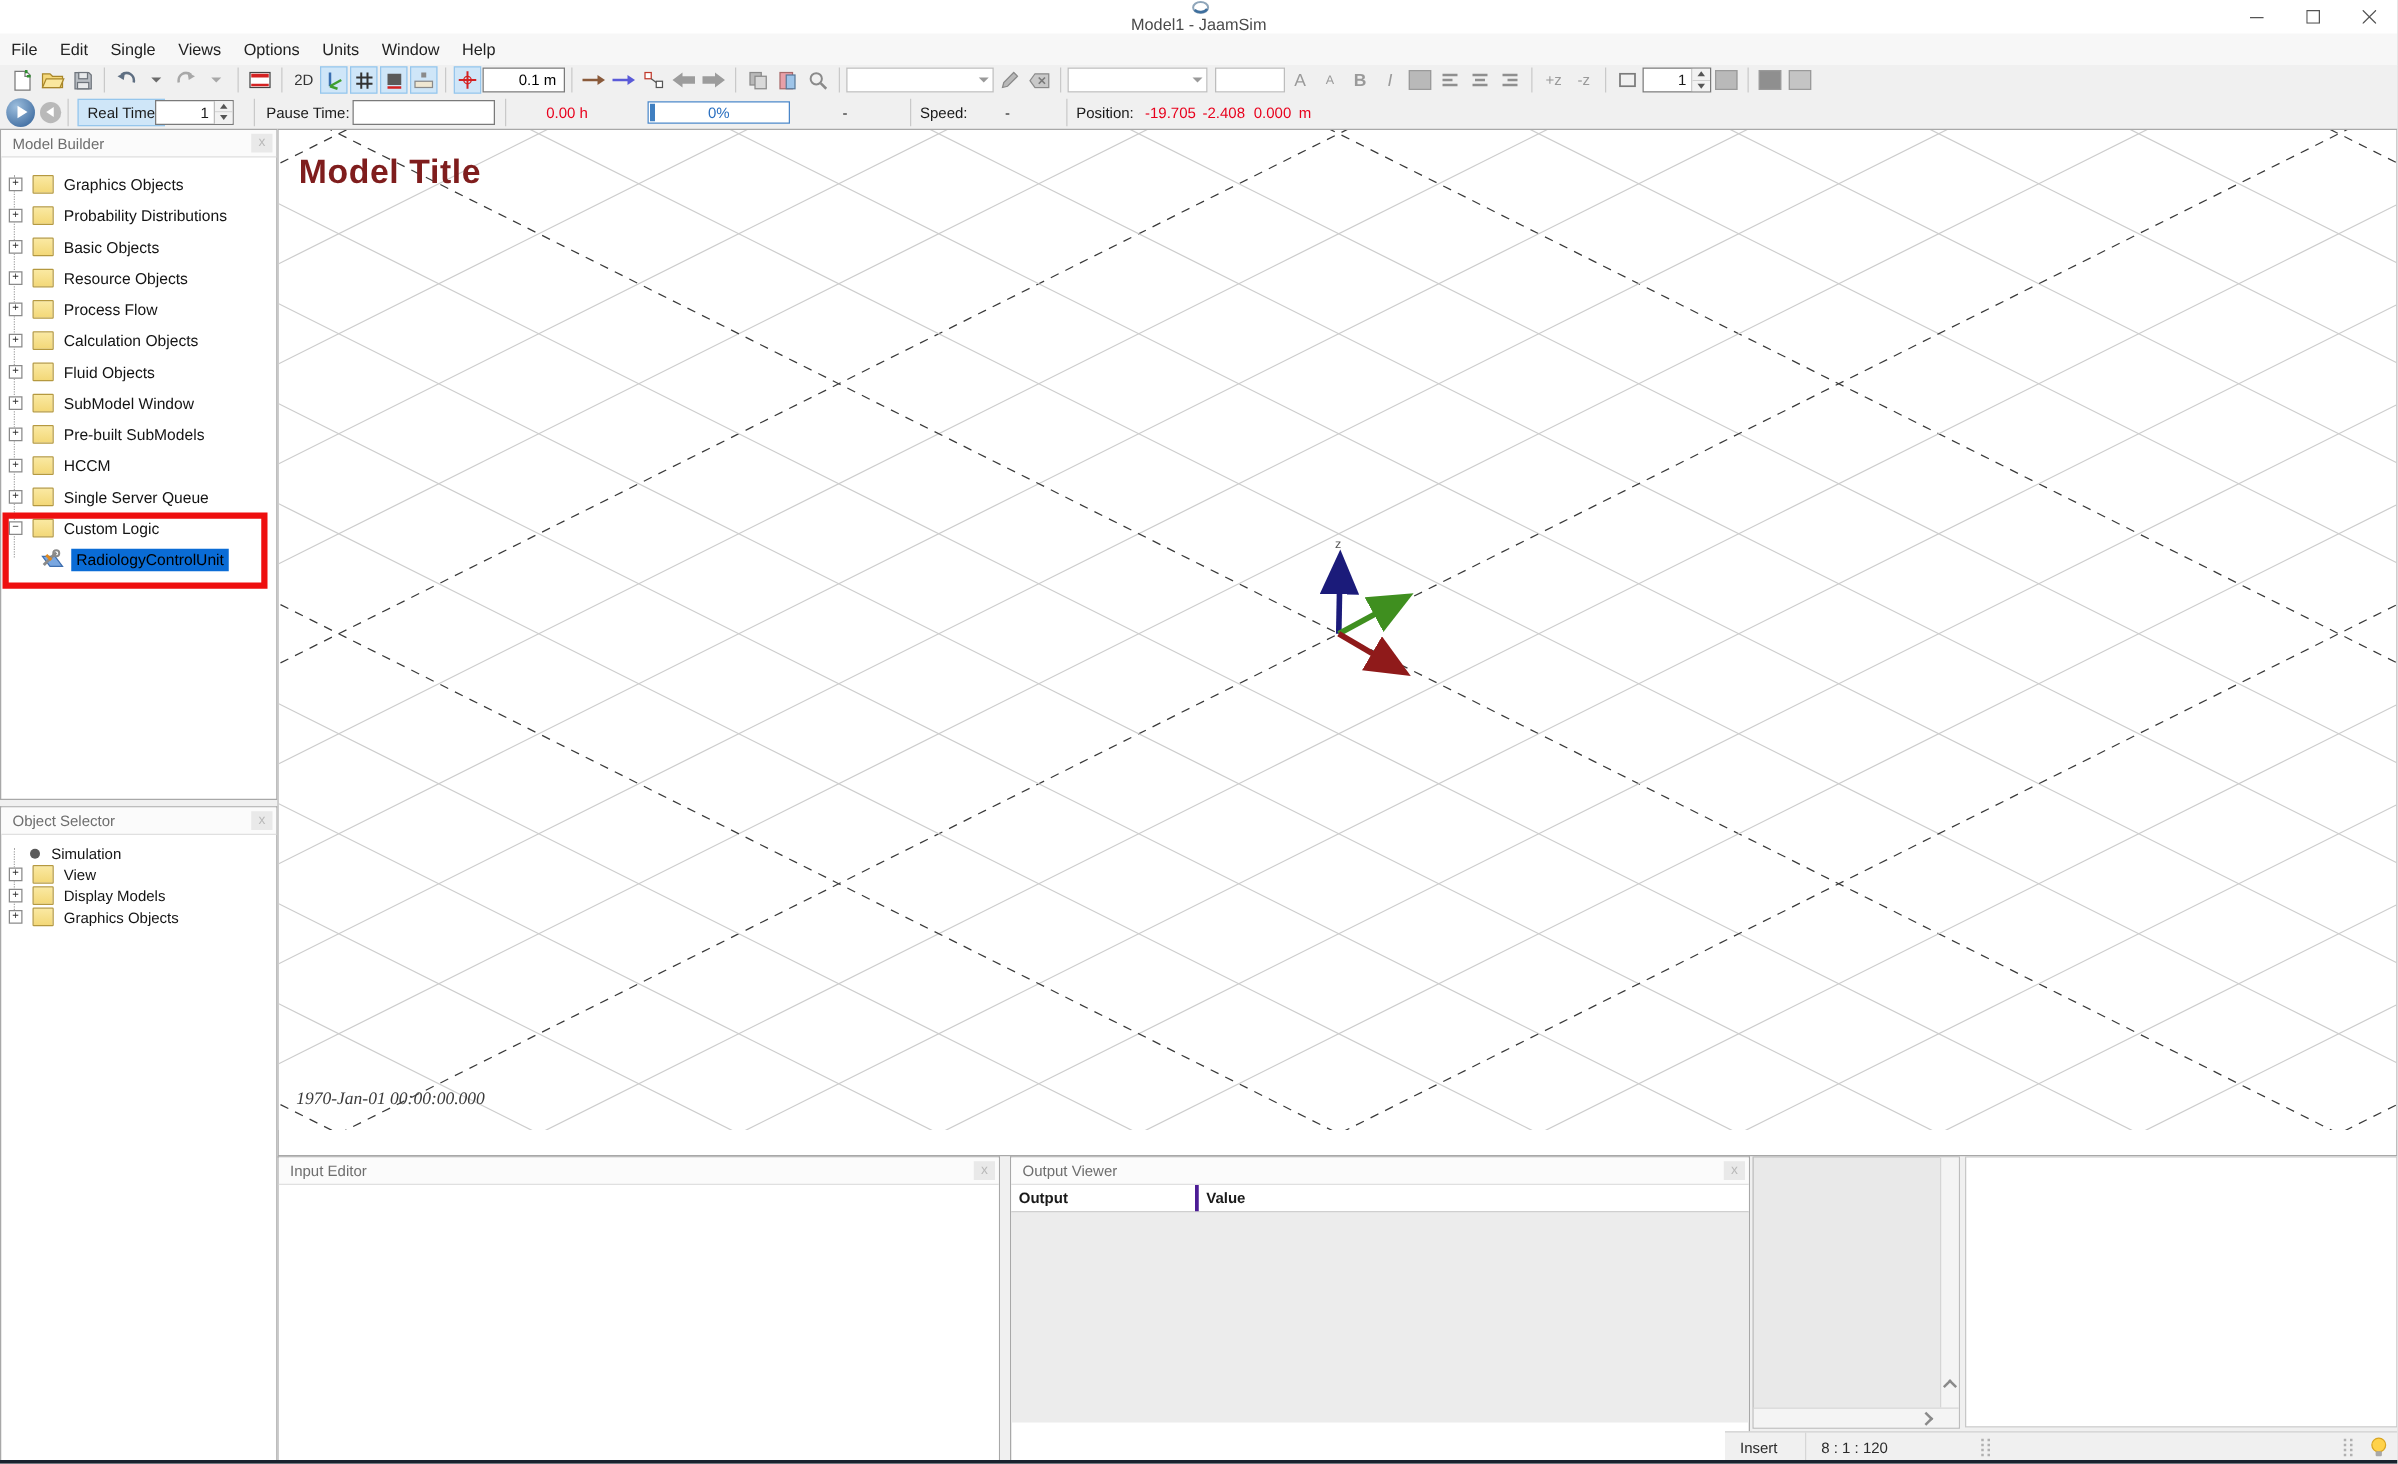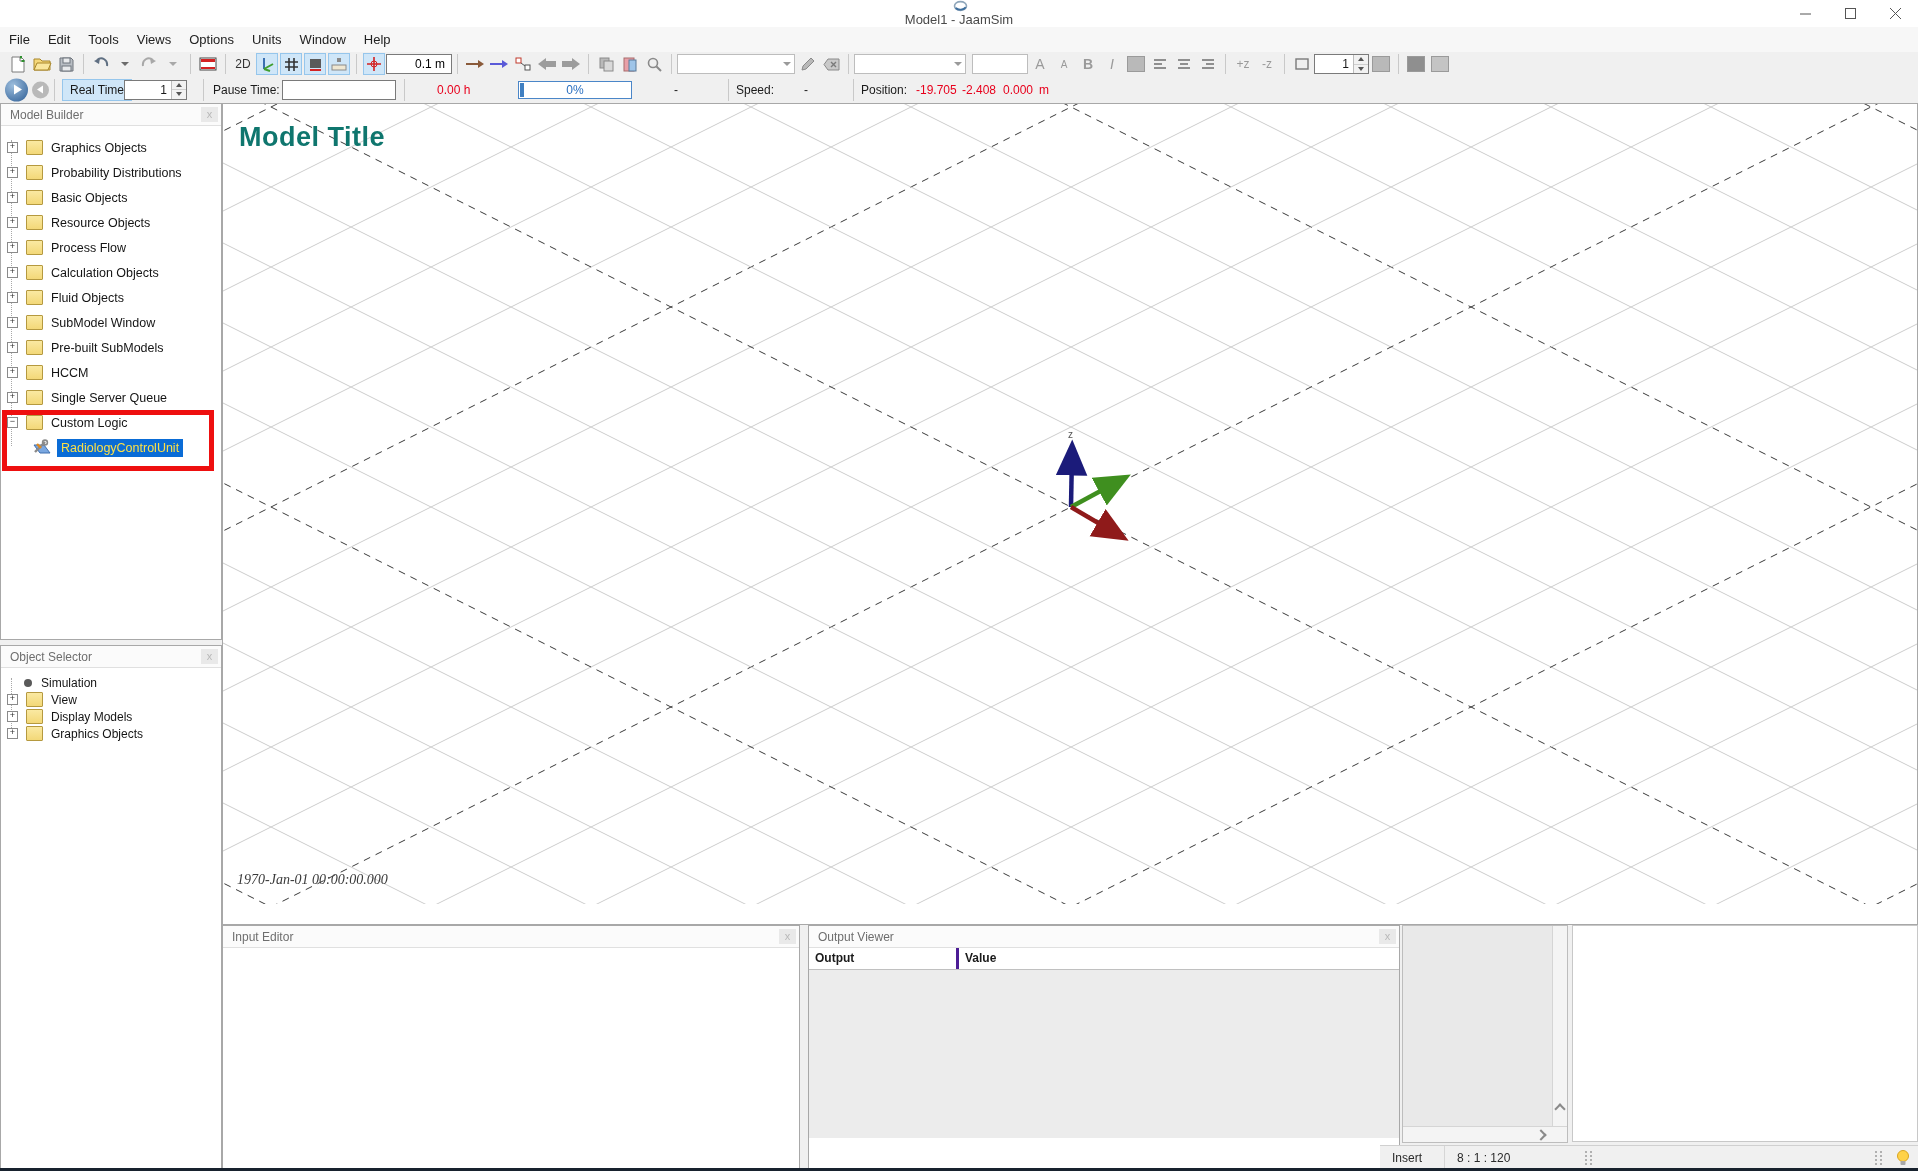--- a/index.html
+++ b/index.html
@@ -59,28 +59,28 @@
   .trow{position:relative;height:25px;display:flex;align-items:center;}
   .trow.small{height:17px;}
   .expander{width:9px;height:9px;border:1px solid #8a8a8a;background:#fff;margin-left:6px;margin-right:8px;
             font-size:9px;line-height:7px;text-align:center;color:#333;flex:none;position:relative;z-index:1;}
   .expander.plus::before{content:"+";}
   .expander.minus::before{content:"\2212";}
   .noexp{width:9px;margin-left:6px;margin-right:8px;flex:none;}
   .foldericon{width:15px;height:13px;background:linear-gradient(#fae9a2,#f3d878);border:1px solid #b5993f;border-radius:1px;margin-right:8px;flex:none;}
   .tlabel{font-size:12.5px;color:#141414;white-space:nowrap;}
   .simicon{width:8px;height:8px;border-radius:50%;background:#5a5a5a;margin-right:9px;flex:none;}
-  .selchild{background:#0a6cd6;color:#fde047;font-size:12.5px;padding:2px 4px;}
+  .selchild{background:#0a6cd6;color:#000000;font-size:12.5px;padding:2px 4px;}
   .redbox{position:absolute;border:5px solid #ee0f0f;box-sizing:border-box;z-index:5;}
   
   .viewwin{position:absolute;left:222px;top:103px;width:1696px;height:822px;border:1px solid #a8a8a8;box-sizing:border-box;background:#fff;}
   .viewhead{height:20px;background:#f1f1f1;border-bottom:1px solid #cdcdcd;display:flex;align-items:center;position:relative;}
   .viewhead .ptitle{font-size:12px;color:#6e6e6e;margin-left:14px;}
   .viewbody{position:relative;width:100%;height:800px;overflow:hidden;background:#fff;}
-  .modeltitle{position:absolute;left:16px;top:18px;font-size:27px;font-weight:bold;color:#0f766e;letter-spacing:0.5px;}
+  .modeltitle{position:absolute;left:16px;top:18px;font-size:27px;font-weight:bold;color:#7f1d1d;letter-spacing:0.5px;}
   .clock{position:absolute;left:14px;bottom:16px;font-family:"Liberation Serif",serif;font-style:italic;font-size:14px;color:#3a3a3a;}
   
   .tablehead{display:flex;height:21px;border-bottom:1px solid #c0c0c0;background:#fff;}
   .tablehead .col{font-size:12px;font-weight:bold;padding:3px 6px;box-sizing:border-box;border-right:3px solid #4c1d95;}
   .tablebody{background:#ececec;height:168px;}
   .graypanel{position:absolute;left:1402px;top:925px;width:166px;height:218px;background:#e9e9e9;border:1px solid #bdbdbd;box-sizing:border-box;}
   .hscroll{position:absolute;left:0;bottom:0;height:15px;right:0;background:#f4f4f4;border-top:1px solid #d5d5d5;display:flex;justify-content:flex-end;align-items:center;}
   .chev-right{width:6px;height:6px;border-top:2px solid #8a8a8a;border-right:2px solid #8a8a8a;transform:rotate(45deg);margin-right:22px;}
   .vscroll{position:absolute;top:0;right:0;width:14px;bottom:15px;background:#f4f4f4;border-left:1px solid #d5d5d5;display:flex;align-items:flex-end;justify-content:center;}
   .chev-up{width:6px;height:6px;border-top:2px solid #8a8a8a;border-right:2px solid #8a8a8a;transform:rotate(-45deg);margin-bottom:14px;}
@@ -121,21 +121,21 @@
         <svg width="11" height="11">
             <path d="M0 0 L11 11 M11 0 L0 11" stroke="#555" stroke-width="1"></path>
           </svg>
       </div>
     </div>
   </div>
 
   <div class="menubar">
     <span class="menuitem">File</span>
     <span class="menuitem">Edit</span>
-    <span class="menuitem">Tools</span>
+    <span class="menuitem">Single</span>
     <span class="menuitem">Views</span>
     <span class="menuitem">Options</span>
     <span class="menuitem">Units</span>
     <span class="menuitem">Window</span>
     <span class="menuitem">Help</span>
   </div>
 
   <div class="toolbar">
     <div class="tb">
       <svg width="15" height="17" viewBox="0 0 15 17">

